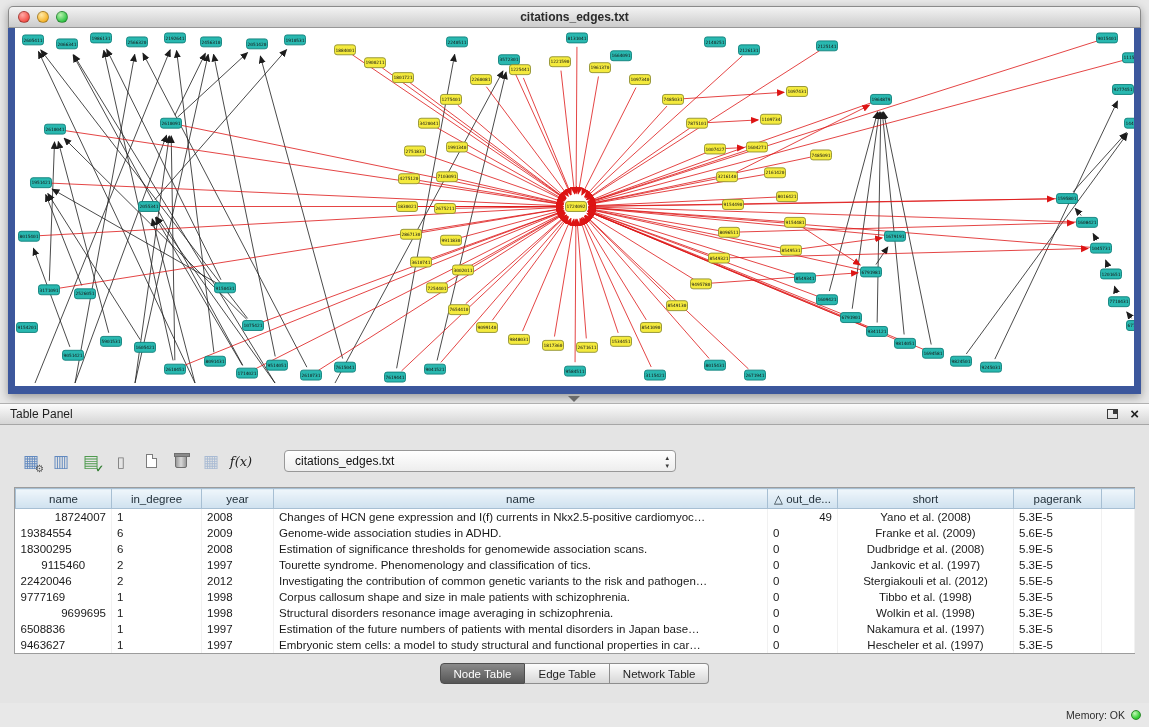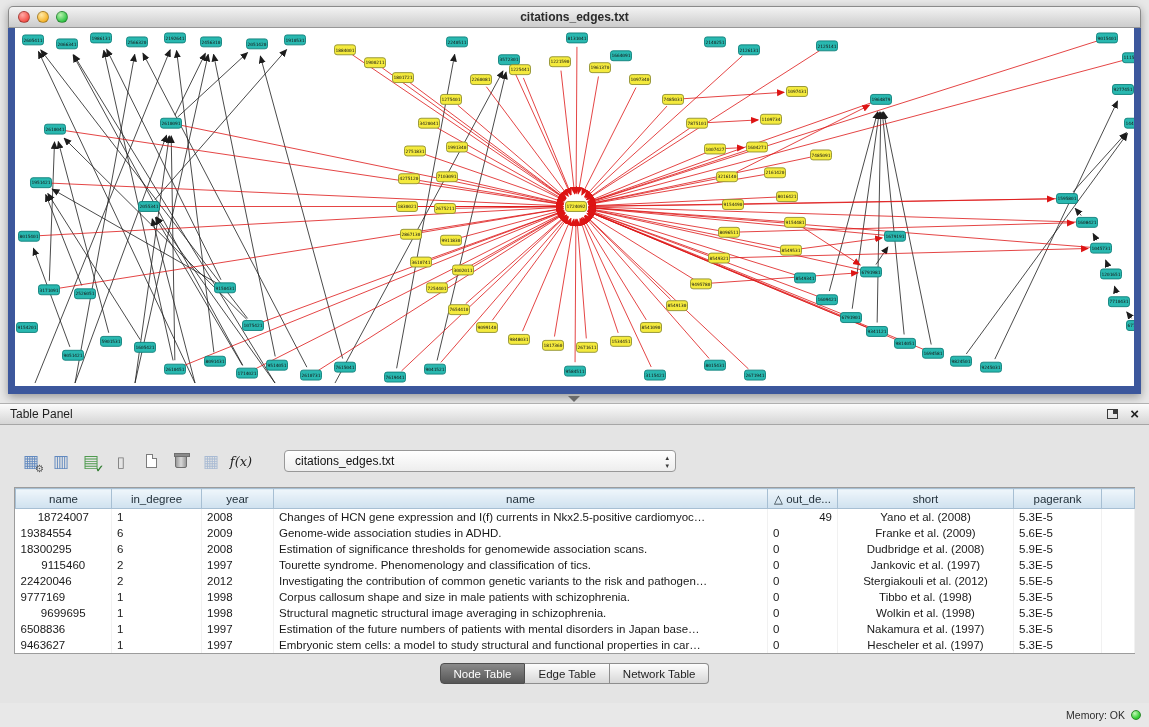--- a/index.html
+++ b/index.html
@@ -720,21 +720,21 @@
               <th style="width: 72px;">year</th>
               <th style="width: 494px;">name</th>
               <th style="width: 70px;">△ out_de...</th>
               <th style="width: 176px;">short</th>
               <th style="width: 88px;">pagerank</th>
               <th style="width: 33px;"></th>
             </tr>
           </thead>
         <tbody id="tbody">
             <tr>
-              <td style="text-align: center;">18724007</td>
+              <td style="text-align: right;">18724007</td>
               <td style="text-align: left;">1</td>
               <td style="text-align: left;">2008</td>
               <td style="text-align: left;">Changes of HCN gene expression and I(f) currents in Nkx2.5-positive cardiomyoc…</td>
               <td style="text-align: right;">49</td>
               <td style="text-align: center;">Yano et al. (2008)</td>
               <td style="text-align: left;">5.3E-5</td>
               <td style="text-align: left;"></td>
             </tr>
             <tr>
               <td style="text-align: left;">19384554</td>
@@ -780,24 +780,24 @@
               <td style="text-align: left;">9777169</td>
               <td style="text-align: left;">1</td>
               <td style="text-align: left;">1998</td>
               <td style="text-align: left;">Corpus callosum shape and size in male patients with schizophrenia.</td>
               <td style="text-align: left;">0</td>
               <td style="text-align: center;">Tibbo et al. (1998)</td>
               <td style="text-align: left;">5.3E-5</td>
               <td style="text-align: left;"></td>
             </tr>
             <tr>
-              <td style="text-align: center;">9699695</td>
+              <td style="text-align: right;">9699695</td>
               <td style="text-align: left;">1</td>
               <td style="text-align: left;">1998</td>
-              <td style="text-align: left;">Structural magnetic structural image averaging in schizophrenia.</td>
+              <td style="text-align: left;">Structural disorders resonance image averaging in schizophrenia.</td>
               <td style="text-align: left;">0</td>
               <td style="text-align: center;">Wolkin et al. (1998)</td>
               <td style="text-align: left;">5.3E-5</td>
               <td style="text-align: left;"></td>
             </tr>
             <tr>
               <td style="text-align: left;">6508836</td>
               <td style="text-align: left;">1</td>
               <td style="text-align: left;">1997</td>
               <td style="text-align: left;">Estimation of the future numbers of patients with mental disorders in Japan base…</td>

